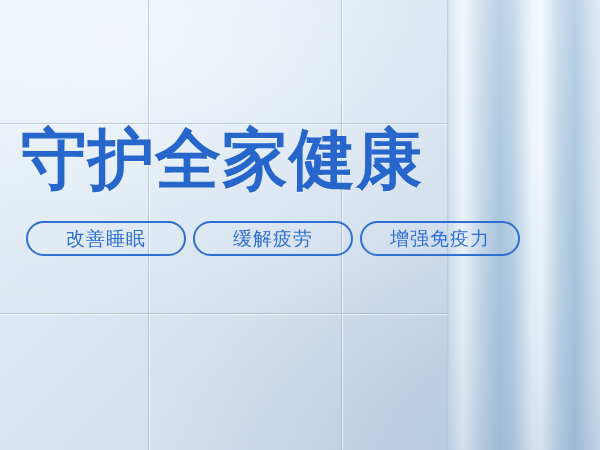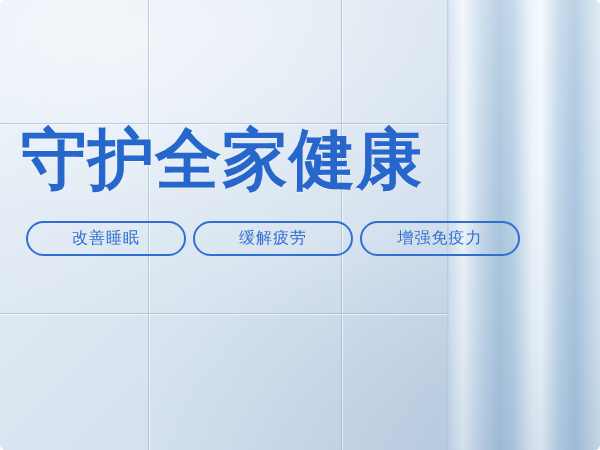--- a/index.html
+++ b/index.html
@@ -7,21 +7,20 @@
     padding: 0;
     background: #ffffff;
   }
   #banner {
     position: relative;
     width: 600px;
     height: 450px;
     overflow: hidden;
     font-family: "Liberation Sans", "DejaVu Sans", sans-serif;
     background: linear-gradient(160deg, #e3edf6 0%, #e0eaf4 30%, #d3e0ed 60%, #bdcde0 100%);
-    border-radius: 6px;
   }
 
   
   .tile-wall {
     position: absolute;
     inset: 0;
     background:
       linear-gradient(135deg, #e4eef7 0%, #dfe9f3 28%, #d2dfed 62%, #bccce0 100%);
   }
   .tile-sheen {
@@ -109,21 +108,21 @@
   }
   .pill {
     width: 160px;
     height: 35px;
     box-sizing: border-box;
     border: 2px solid #2f6fd0;
     border-radius: 18px;
     display: flex;
     align-items: center;
     justify-content: center;
-    font-size: 16px;
+    font-size: 19px;
     font-weight: 400;
     letter-spacing: 1px;
     color: #2f6fd0;
     background: transparent;
     white-space: nowrap;
   }
 </style>
 </head>
 <body>
 

